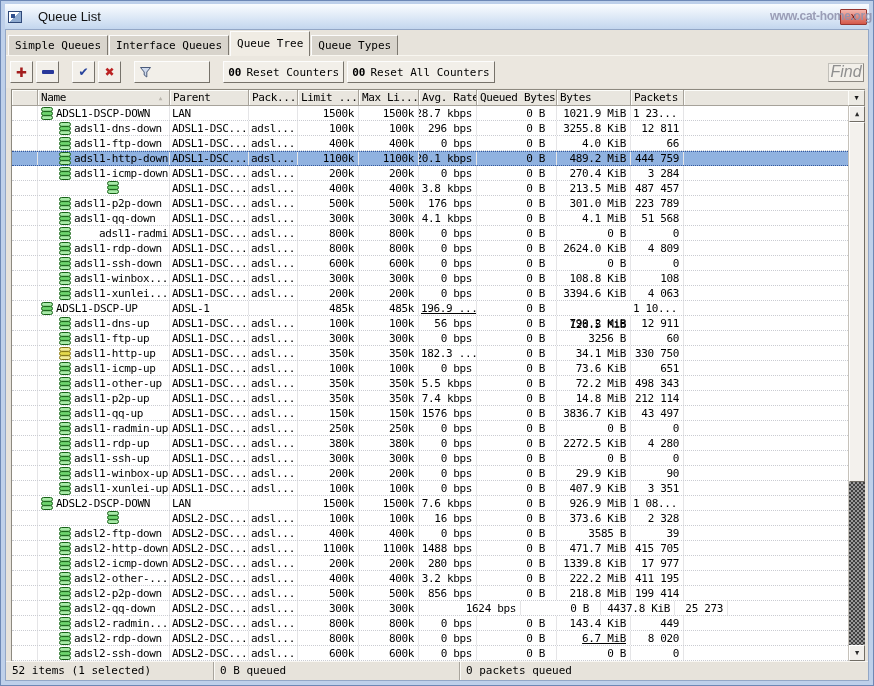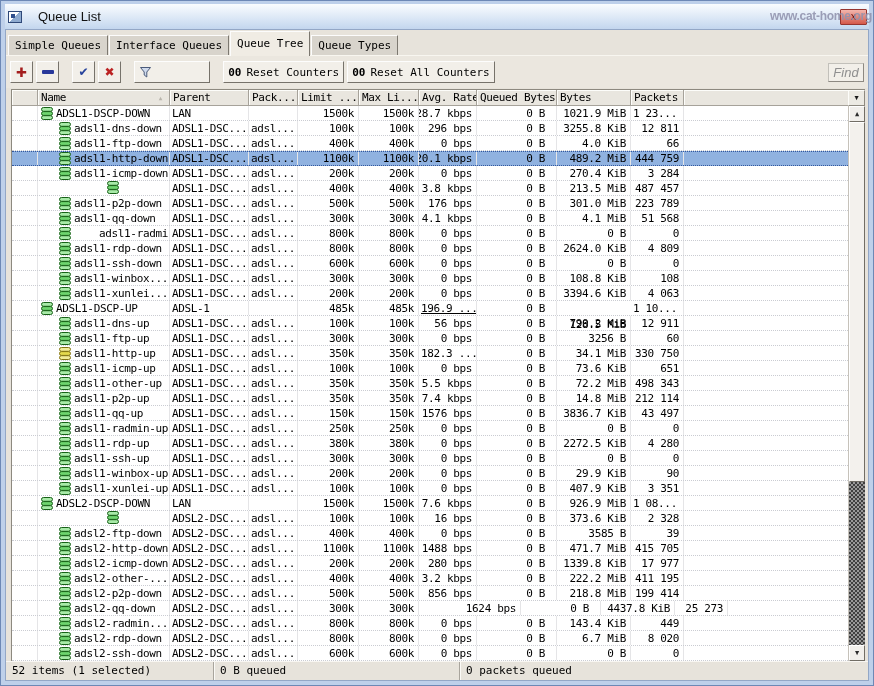--- a/index.html
+++ b/index.html
@@ -37,21 +37,21 @@
     display:flex;align-items:center;justify-content:center;font-family:inherit;font-size:11px;
     padding:0 4px;white-space:pre;cursor:default;}
   .gap8{width:7px;flex:0 0 7px;}
   .glyph{font-family:"DejaVu Sans",sans-serif;font-size:13px;line-height:13px;}
   .ico-plus{color:#a31d1d;font-weight:bold;}
   .ico-check{color:#27439c;font-size:12px;}
   .ico-x{color:#bb2222;font-size:12px;}
   .ico-minus{display:block;width:12px;height:4px;background:#28389a;border-radius:1px;}
   .find-btn{margin-left:auto;width:36px;height:19px;min-width:36px;
     border-color:#c2c0ba #8d8982 #8d8982 #c2c0ba;color:#8f8f8f;font-style:italic;
-    font-family:"Liberation Sans",sans-serif;font-size:13px;}
+    font-family:"Liberation Sans",sans-serif;font-size:16px;}
   .reset-prefix{font-weight:bold;margin-right:5px;}
   
   .table-zone{flex:1;min-height:0;display:flex;margin:1px 3px 0 5px;
     border-top:1px solid #8d897f;border-left:1px solid #8d897f;}
   .table-main{flex:1;min-width:0;display:flex;flex-direction:column;}
   .header-row{flex:0 0 16px;display:flex;background:#e9e6df;}
   .hcell{box-sizing:border-box;height:16px;padding:0 3px;background:#e9e6df;
     border-right:1px solid #a6a29a;border-bottom:1px solid #a6a29a;
     box-shadow:inset 1px 1px 0 #fdfdfa;display:flex;align-items:center;
     letter-spacing:-.35px;white-space:pre;overflow:hidden;cursor:default;}
@@ -760,21 +760,21 @@
                     <rect x="0.5" y="0.5" width="11" height="3.8" rx="1.9" fill="#a8eaa8" stroke="#176117"></rect>
                     <rect x="0.5" y="4.6" width="11" height="3.8" rx="1.9" fill="#6fd46f" stroke="#176117"></rect>
                     <rect x="0.5" y="8.7" width="11" height="3.8" rx="1.9" fill="#a8eaa8" stroke="#176117"></rect>
                   </svg></span><span>adsl2-rdp-down</span></div>
               <div class="cell" style="width: 79px;">ADSL2-DSC...</div>
               <div class="cell" style="width: 49px;">adsl...</div>
               <div class="cell num" style="width: 61px;">800k</div>
               <div class="cell num" style="width: 60px;">800k</div>
               <div class="cell num" style="width: 58px;">0 bps</div>
               <div class="cell num queued" style="width: 80px;">0 B</div>
-              <div class="cell num" style="width: 74px;">6.7 MiB</div>
+              <div class="cell num" style="width: 74px; text-decoration: underline;">6.7 MiB</div>
               <div class="cell num" style="width: 53px;">8 020</div>
               <div class="cell filler"></div>
             </div>
             <div class="row">
               <div class="cell" style="width: 26px;"></div>
               <div class="cell name-cell" style="width: 132px; padding-left: 21px;"><span class="q-icon"><svg width="12" height="13" viewBox="0 0 12 13">
                     <rect x="0.5" y="0.5" width="11" height="3.8" rx="1.9" fill="#a8eaa8" stroke="#176117"></rect>
                     <rect x="0.5" y="4.6" width="11" height="3.8" rx="1.9" fill="#6fd46f" stroke="#176117"></rect>
                     <rect x="0.5" y="8.7" width="11" height="3.8" rx="1.9" fill="#a8eaa8" stroke="#176117"></rect>
                   </svg></span><span>adsl2-ssh-down</span></div>

